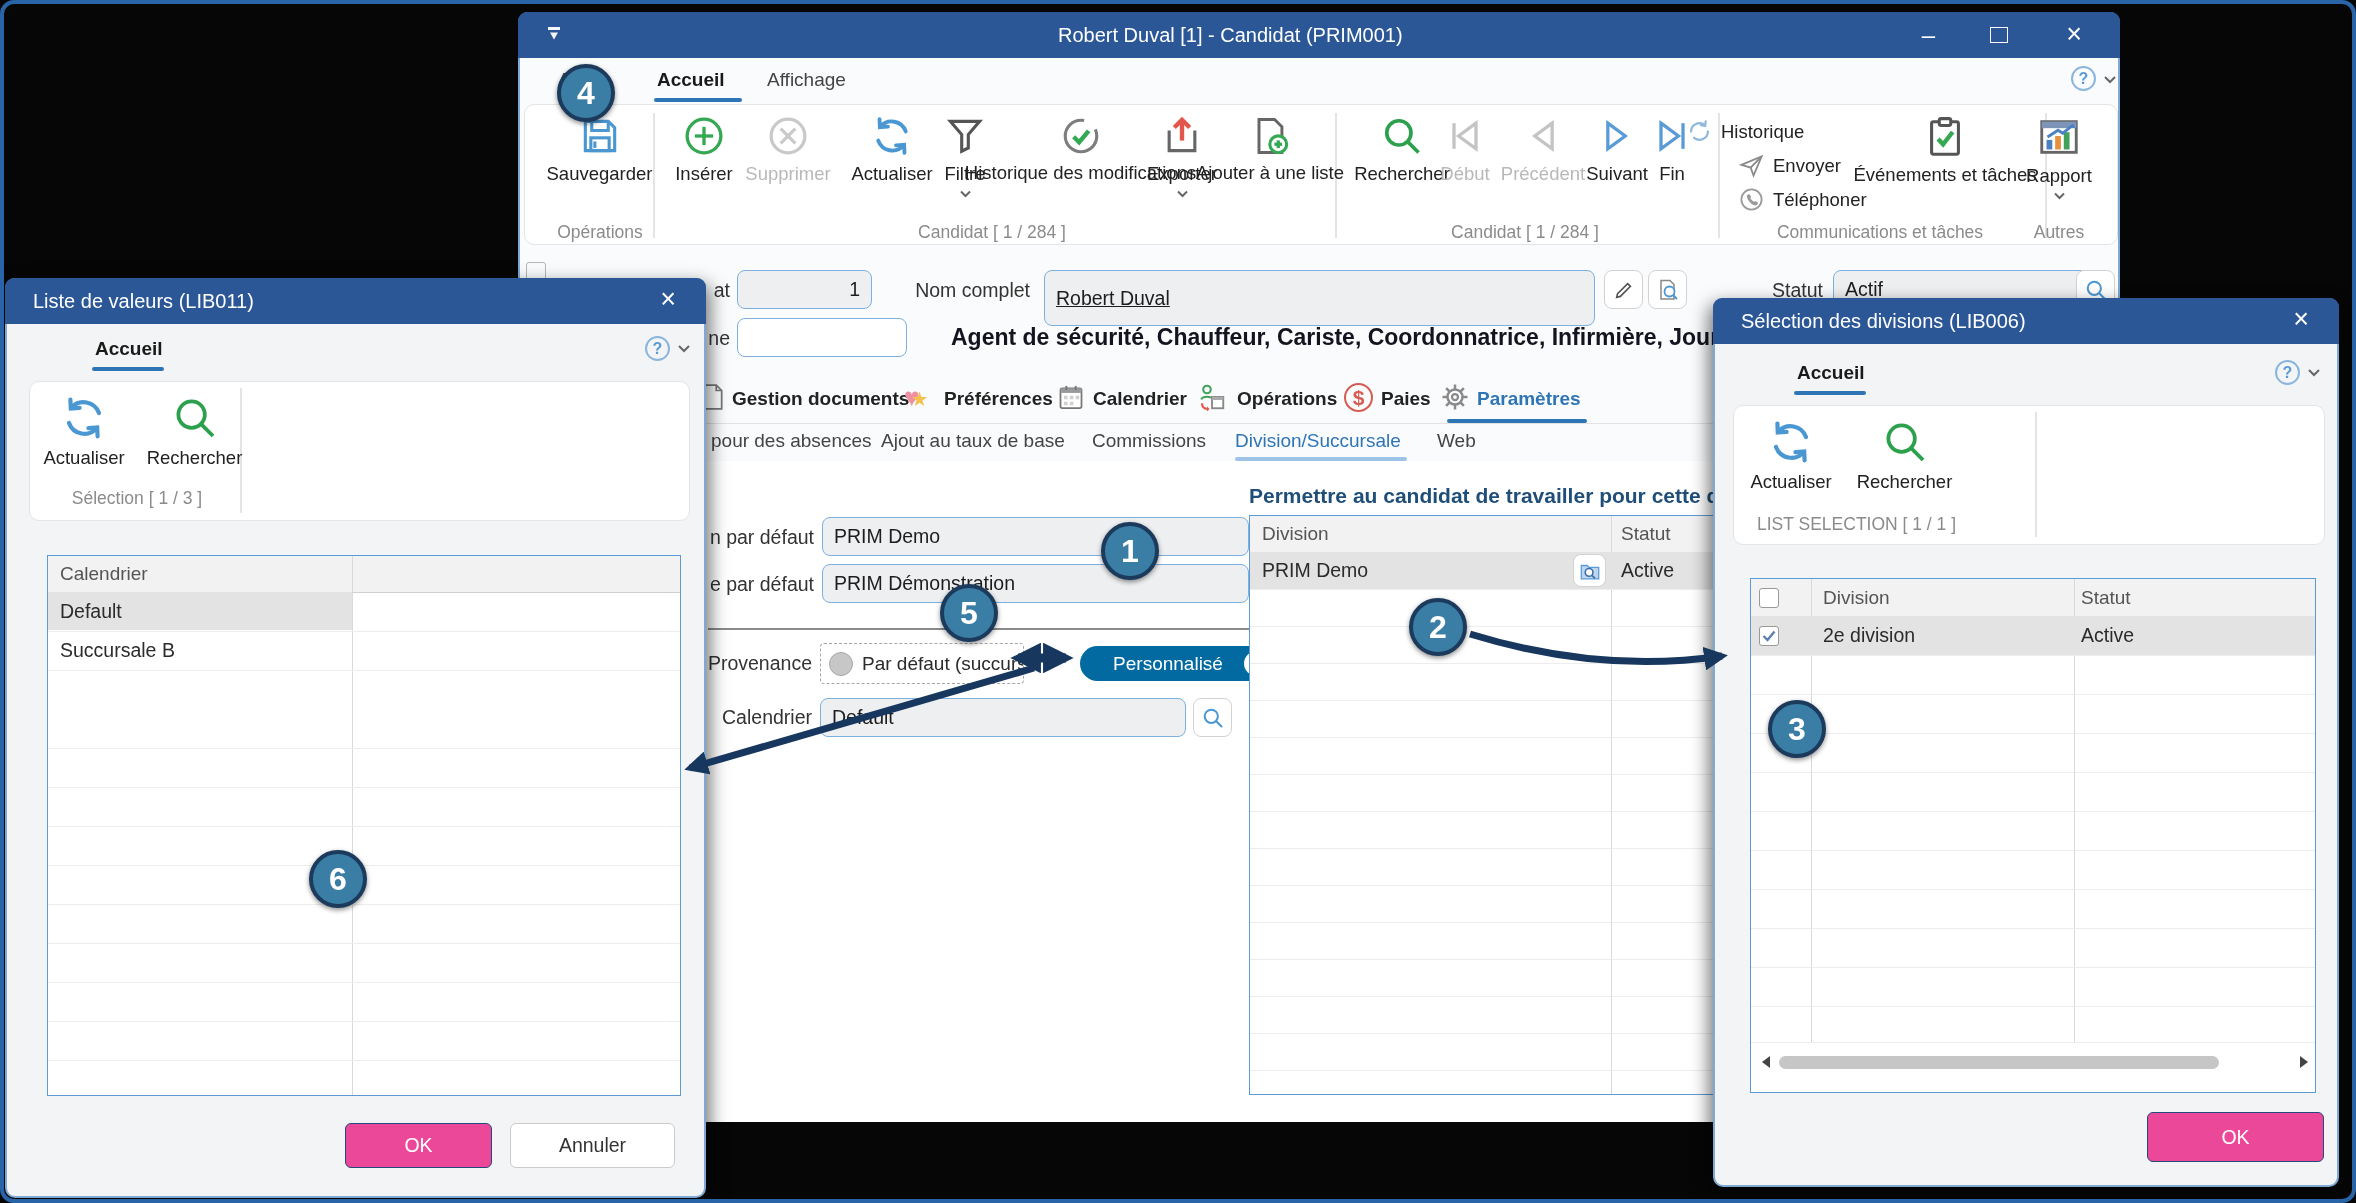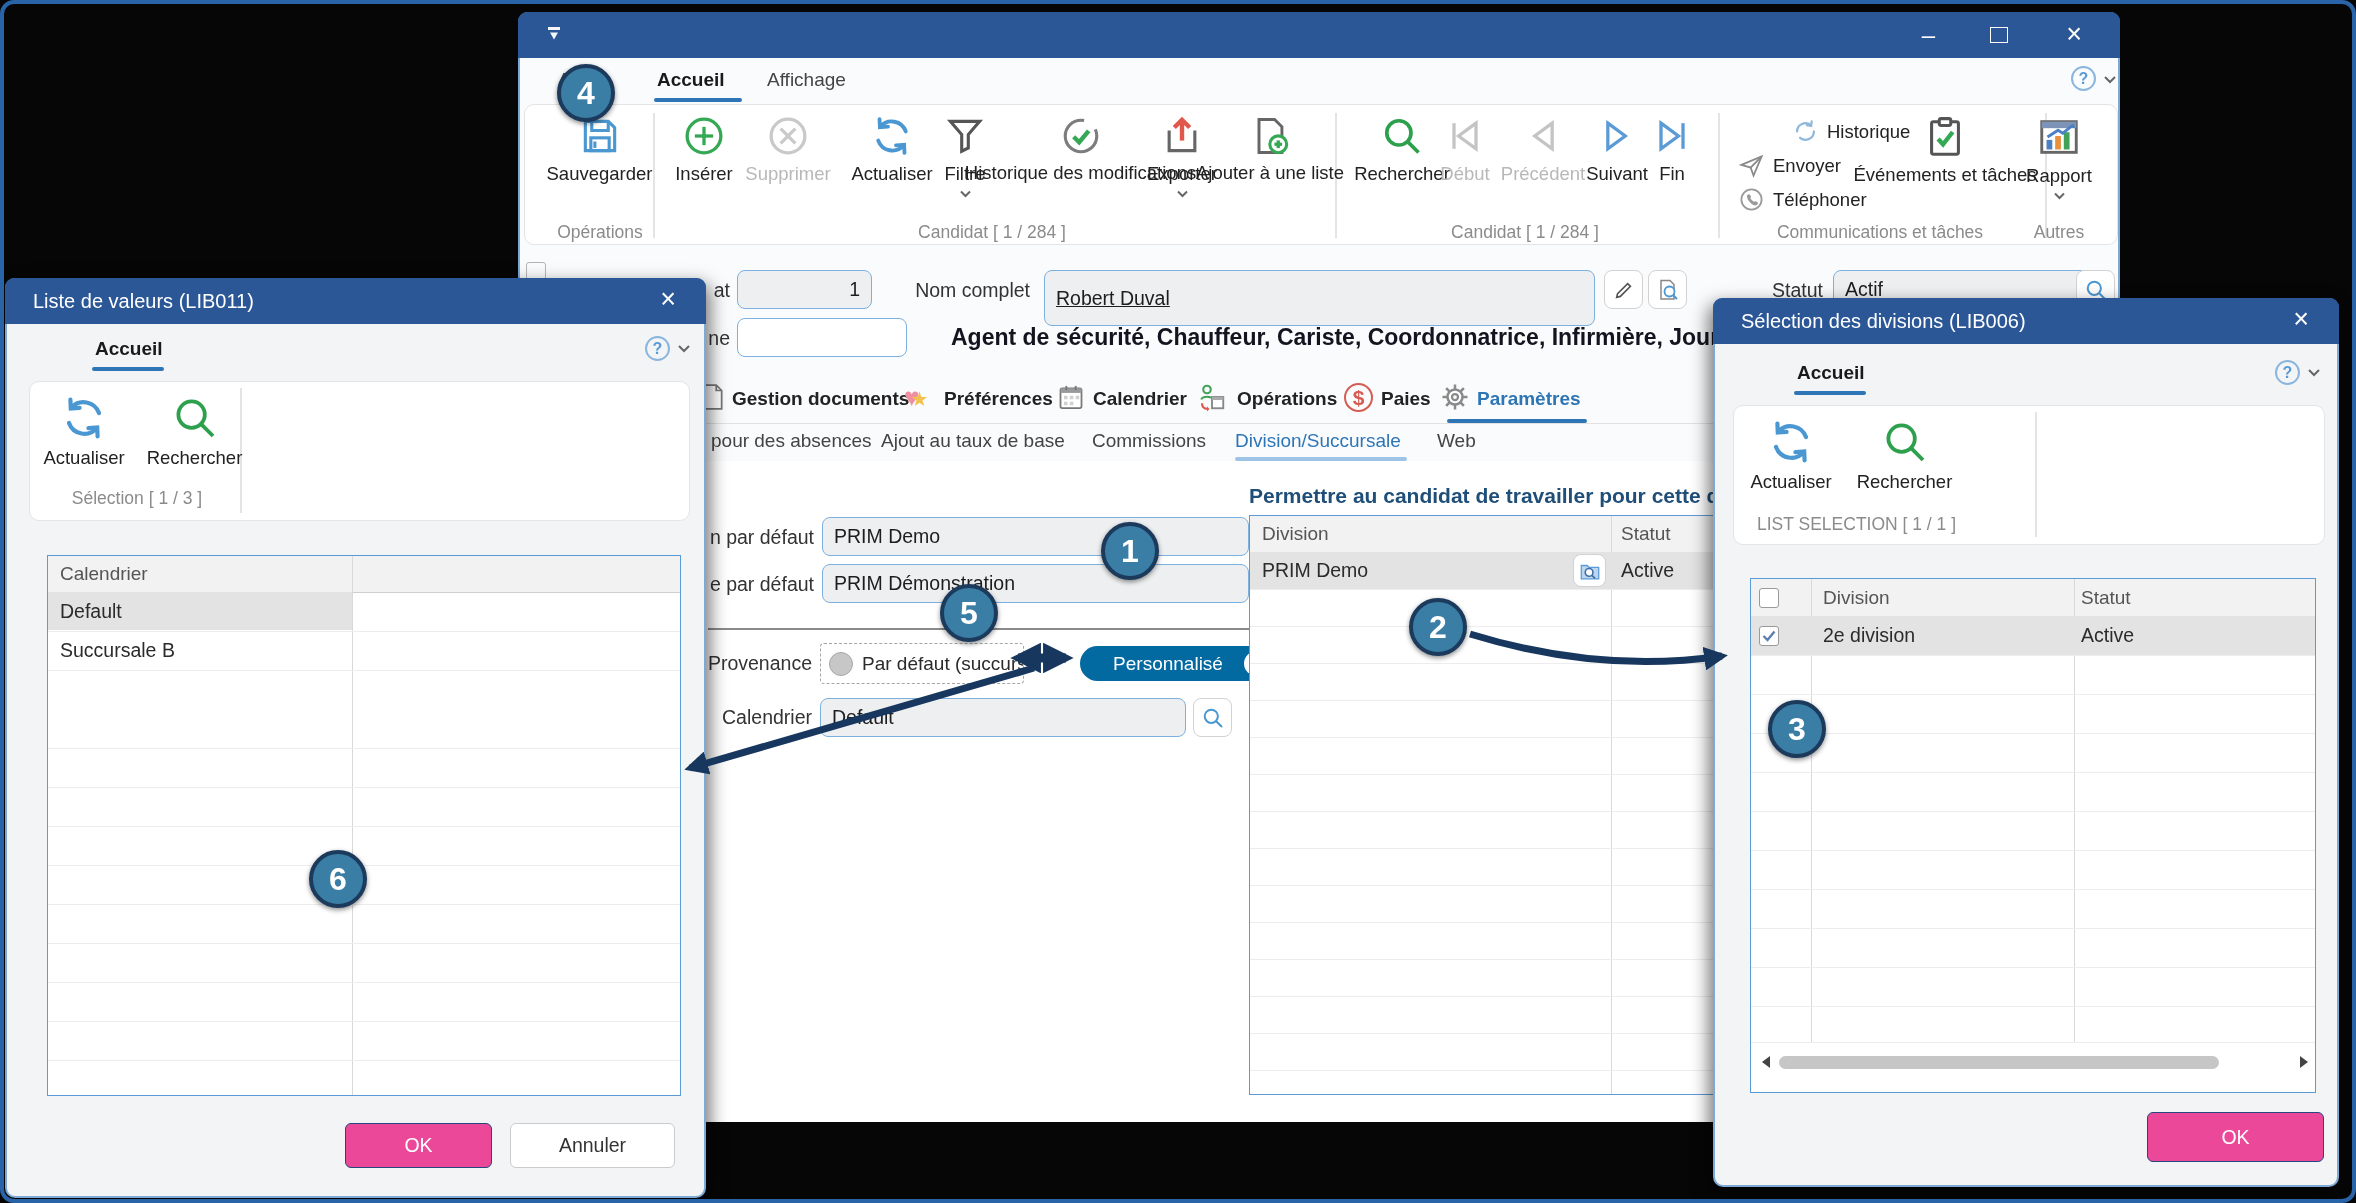--- a/index.html
+++ b/index.html
@@ -49,20 +49,21 @@
 <body>
 
 <div id="stage">
 
   <section class="win" style="left:518px;top:12px;width:1602px;height:1110px;background:#fafbfc;">
     <header class="titlebar">
       <svg class="abs" style="left:24px;top:11px;" width="24" height="24" viewBox="0 0 24 24">
           <rect x="6" y="4" width="12" height="3" fill="#fff" opacity="0.95"></rect>
           <path d="M8 9.5h8l-4 7z" fill="#fff" opacity="0.95"></path>
         </svg>
+      <span class="ttxt" style="left:540px;">Robert Duval [1] - Candidat (PRIM001)</span>
       <span class="abs" style="right:185px;top:9px;color:#fff;font-size:24px;">–</span>
       <span class="abs" style="right:112px;top:15px;width:16px;height:14px;border:1.8px solid #fff;"></span>
       <span class="xbtn" style="right:38px;top:9px;">×</span>
     </header>
 
     <span class="wtab" style="left:38px;top:55px;">A</span>
     <span class="wtab on" style="left:137px;top:55px;">Accueil</span>
     <div class="under" style="left:134px;top:84px;width:88px;"></div>
     <span class="wtab" style="left:247px;top:55px;">Affichage</span>
     <div class="help" style="left:1551px;top:52px;">?</div>
@@ -179,21 +180,21 @@
     </div>
     <div class="rbtn" style="left:1126px;top:100px;width:52px;">
       <svg width="44" height="44" viewBox="0 0 24 24" fill="none" stroke="#5b9bd5" stroke-width="1.8">
           <path d="M6 5l9.5 7L6 19z"></path>
           <line x1="18" y1="5" x2="18" y2="19"></line>
         </svg>
       <span>Fin</span>
     </div>
     <div class="glabel" style="left:1005px;top:208px;">Candidat [ 1 / 284 ]</div>
 
-    <div class="rsm" style="left:1272px;top:104px;">
+    <div class="rsm" style="left:1166px;top:104px;">
       <svg width="27" height="27" viewBox="0 0 24 24" fill="none" stroke="#8fb8dd" stroke-width="2" stroke-linecap="round">
           <path d="M4.5 12a7.5 7.5 0 0 1 12.3-5.6"></path>
           <path d="M19.5 12a7.5 7.5 0 0 1-12.3 5.6"></path>
           <polyline points="17.5,3 17,7 13.3,6.4"></polyline>
         </svg>
       <span>Historique</span>
     </div>
     <div class="rsm" style="left:1218px;top:138px;">
       <svg width="27" height="27" viewBox="0 0 24 24" fill="none" stroke="#8a8a8a" stroke-width="1.6">
           <path d="M3 11.5L21 4l-7.2 17-2.6-7.2z"></path>

